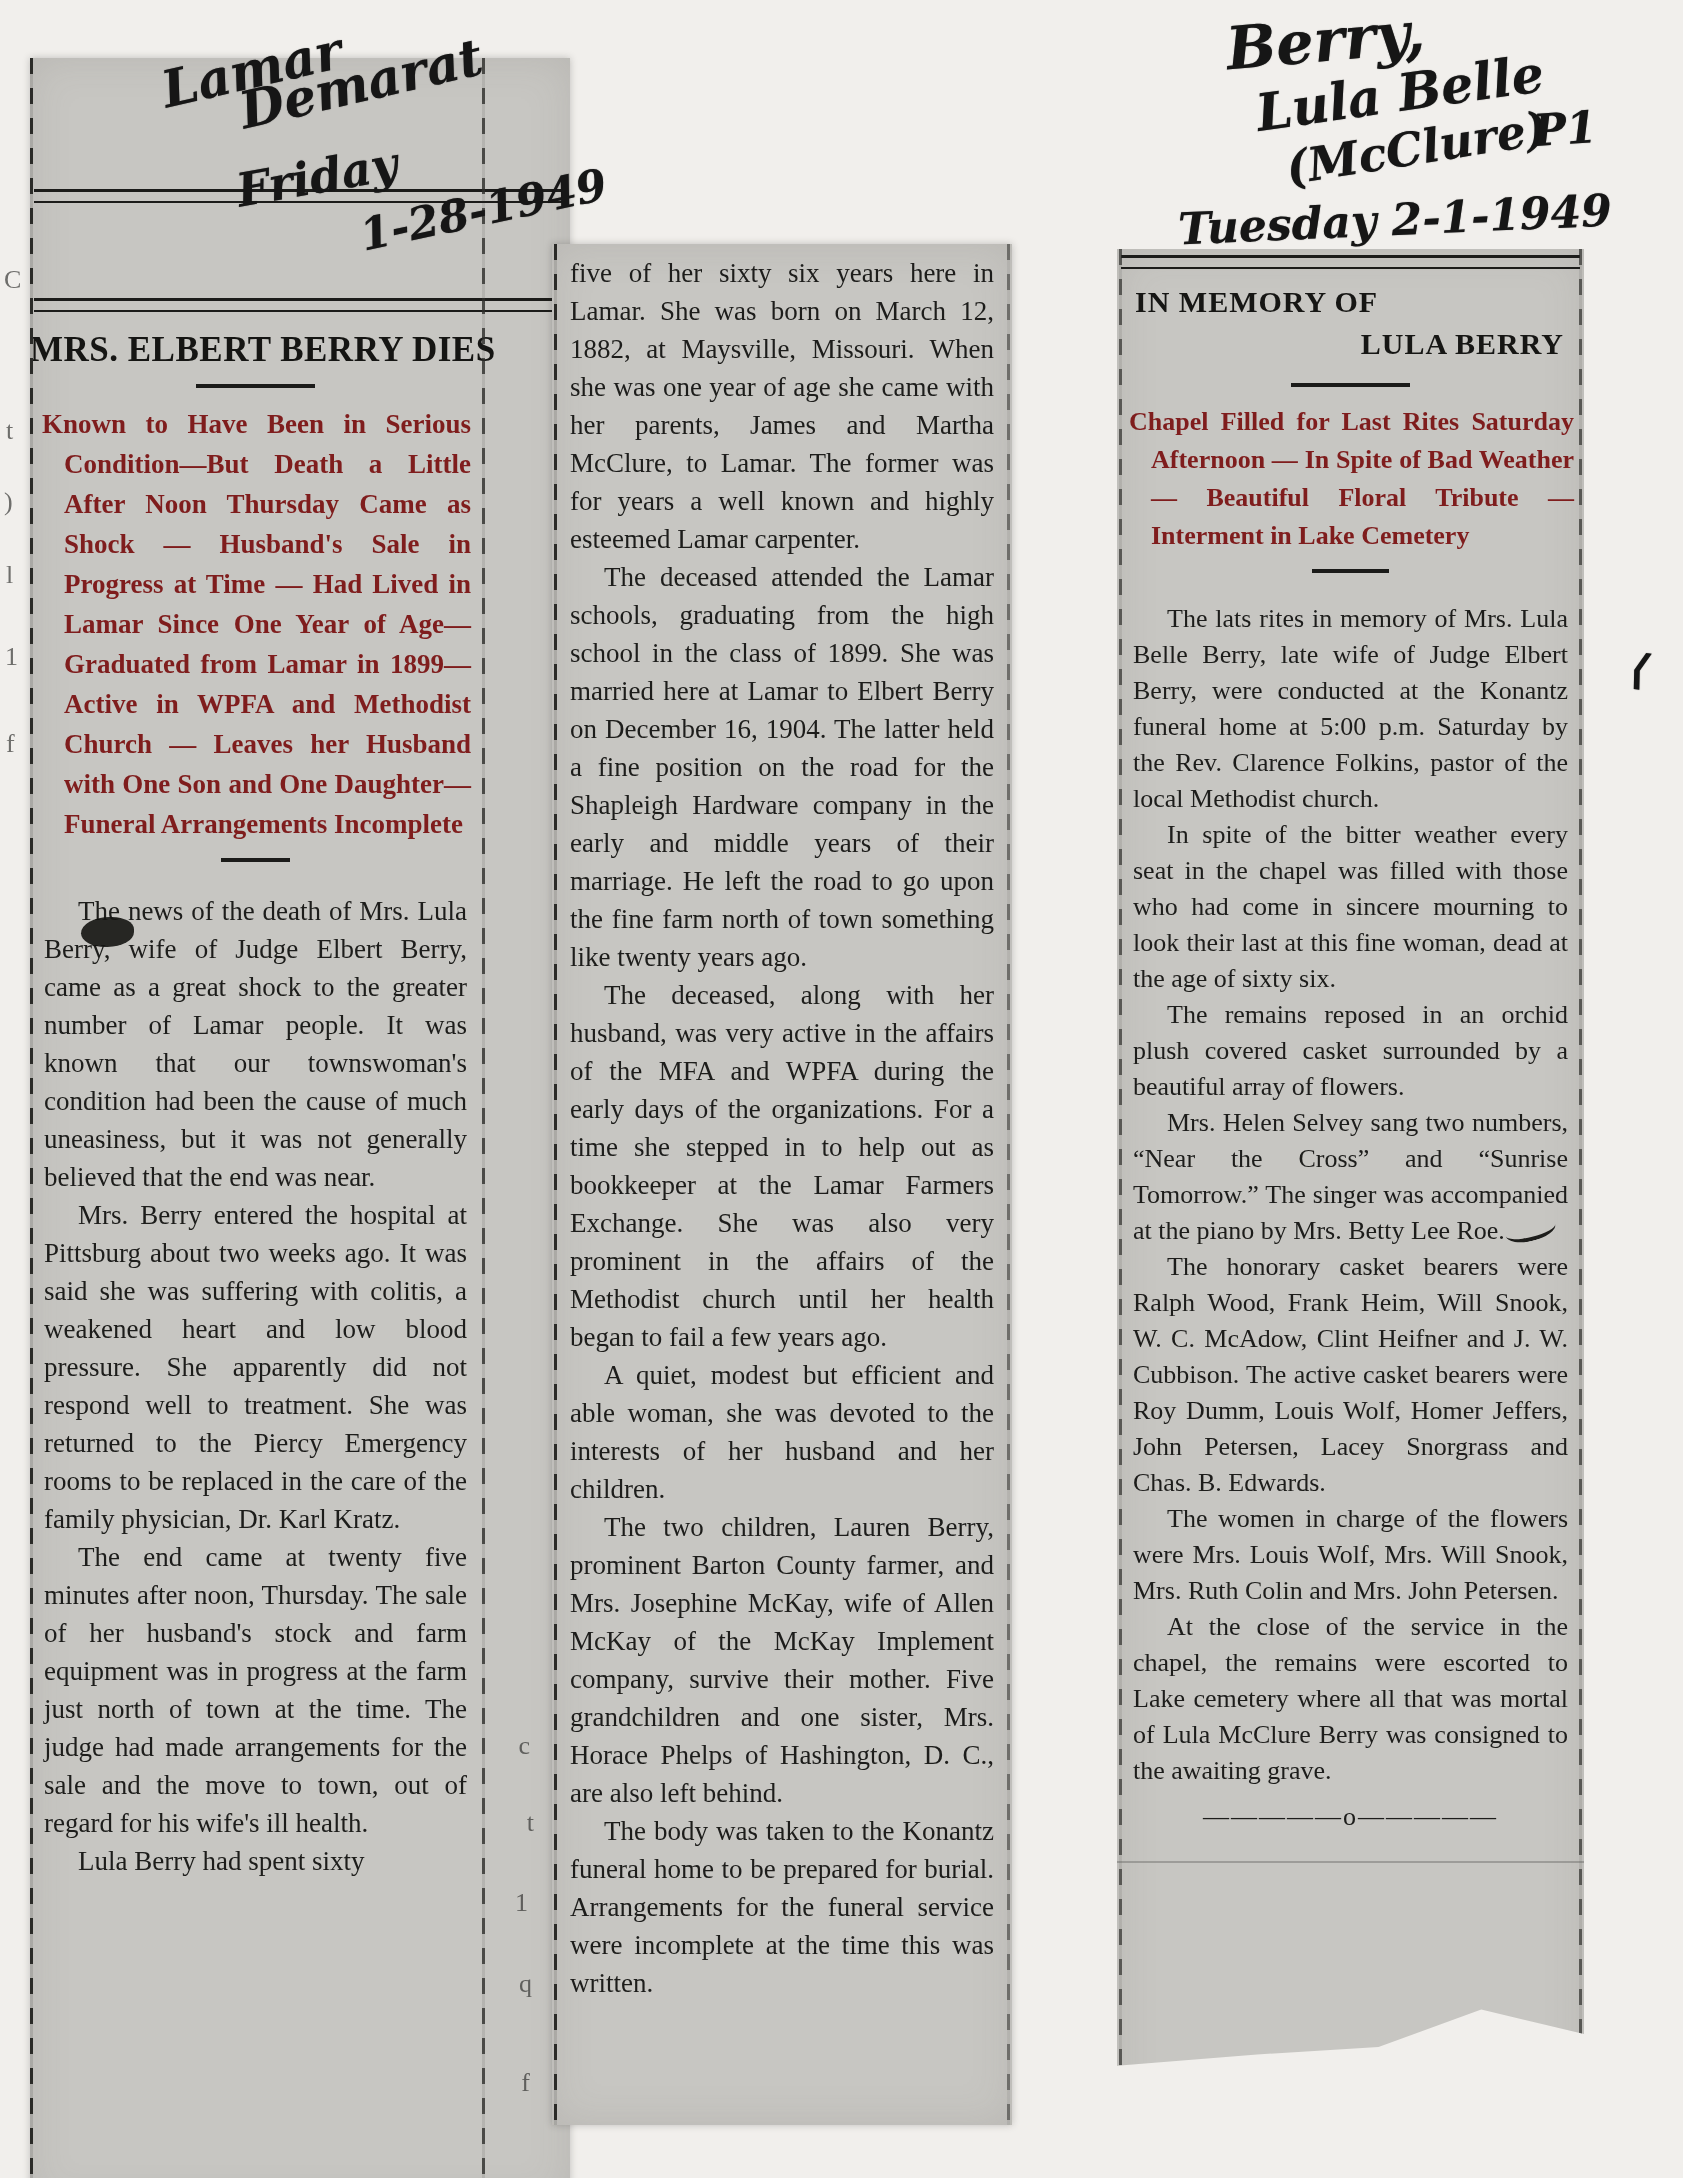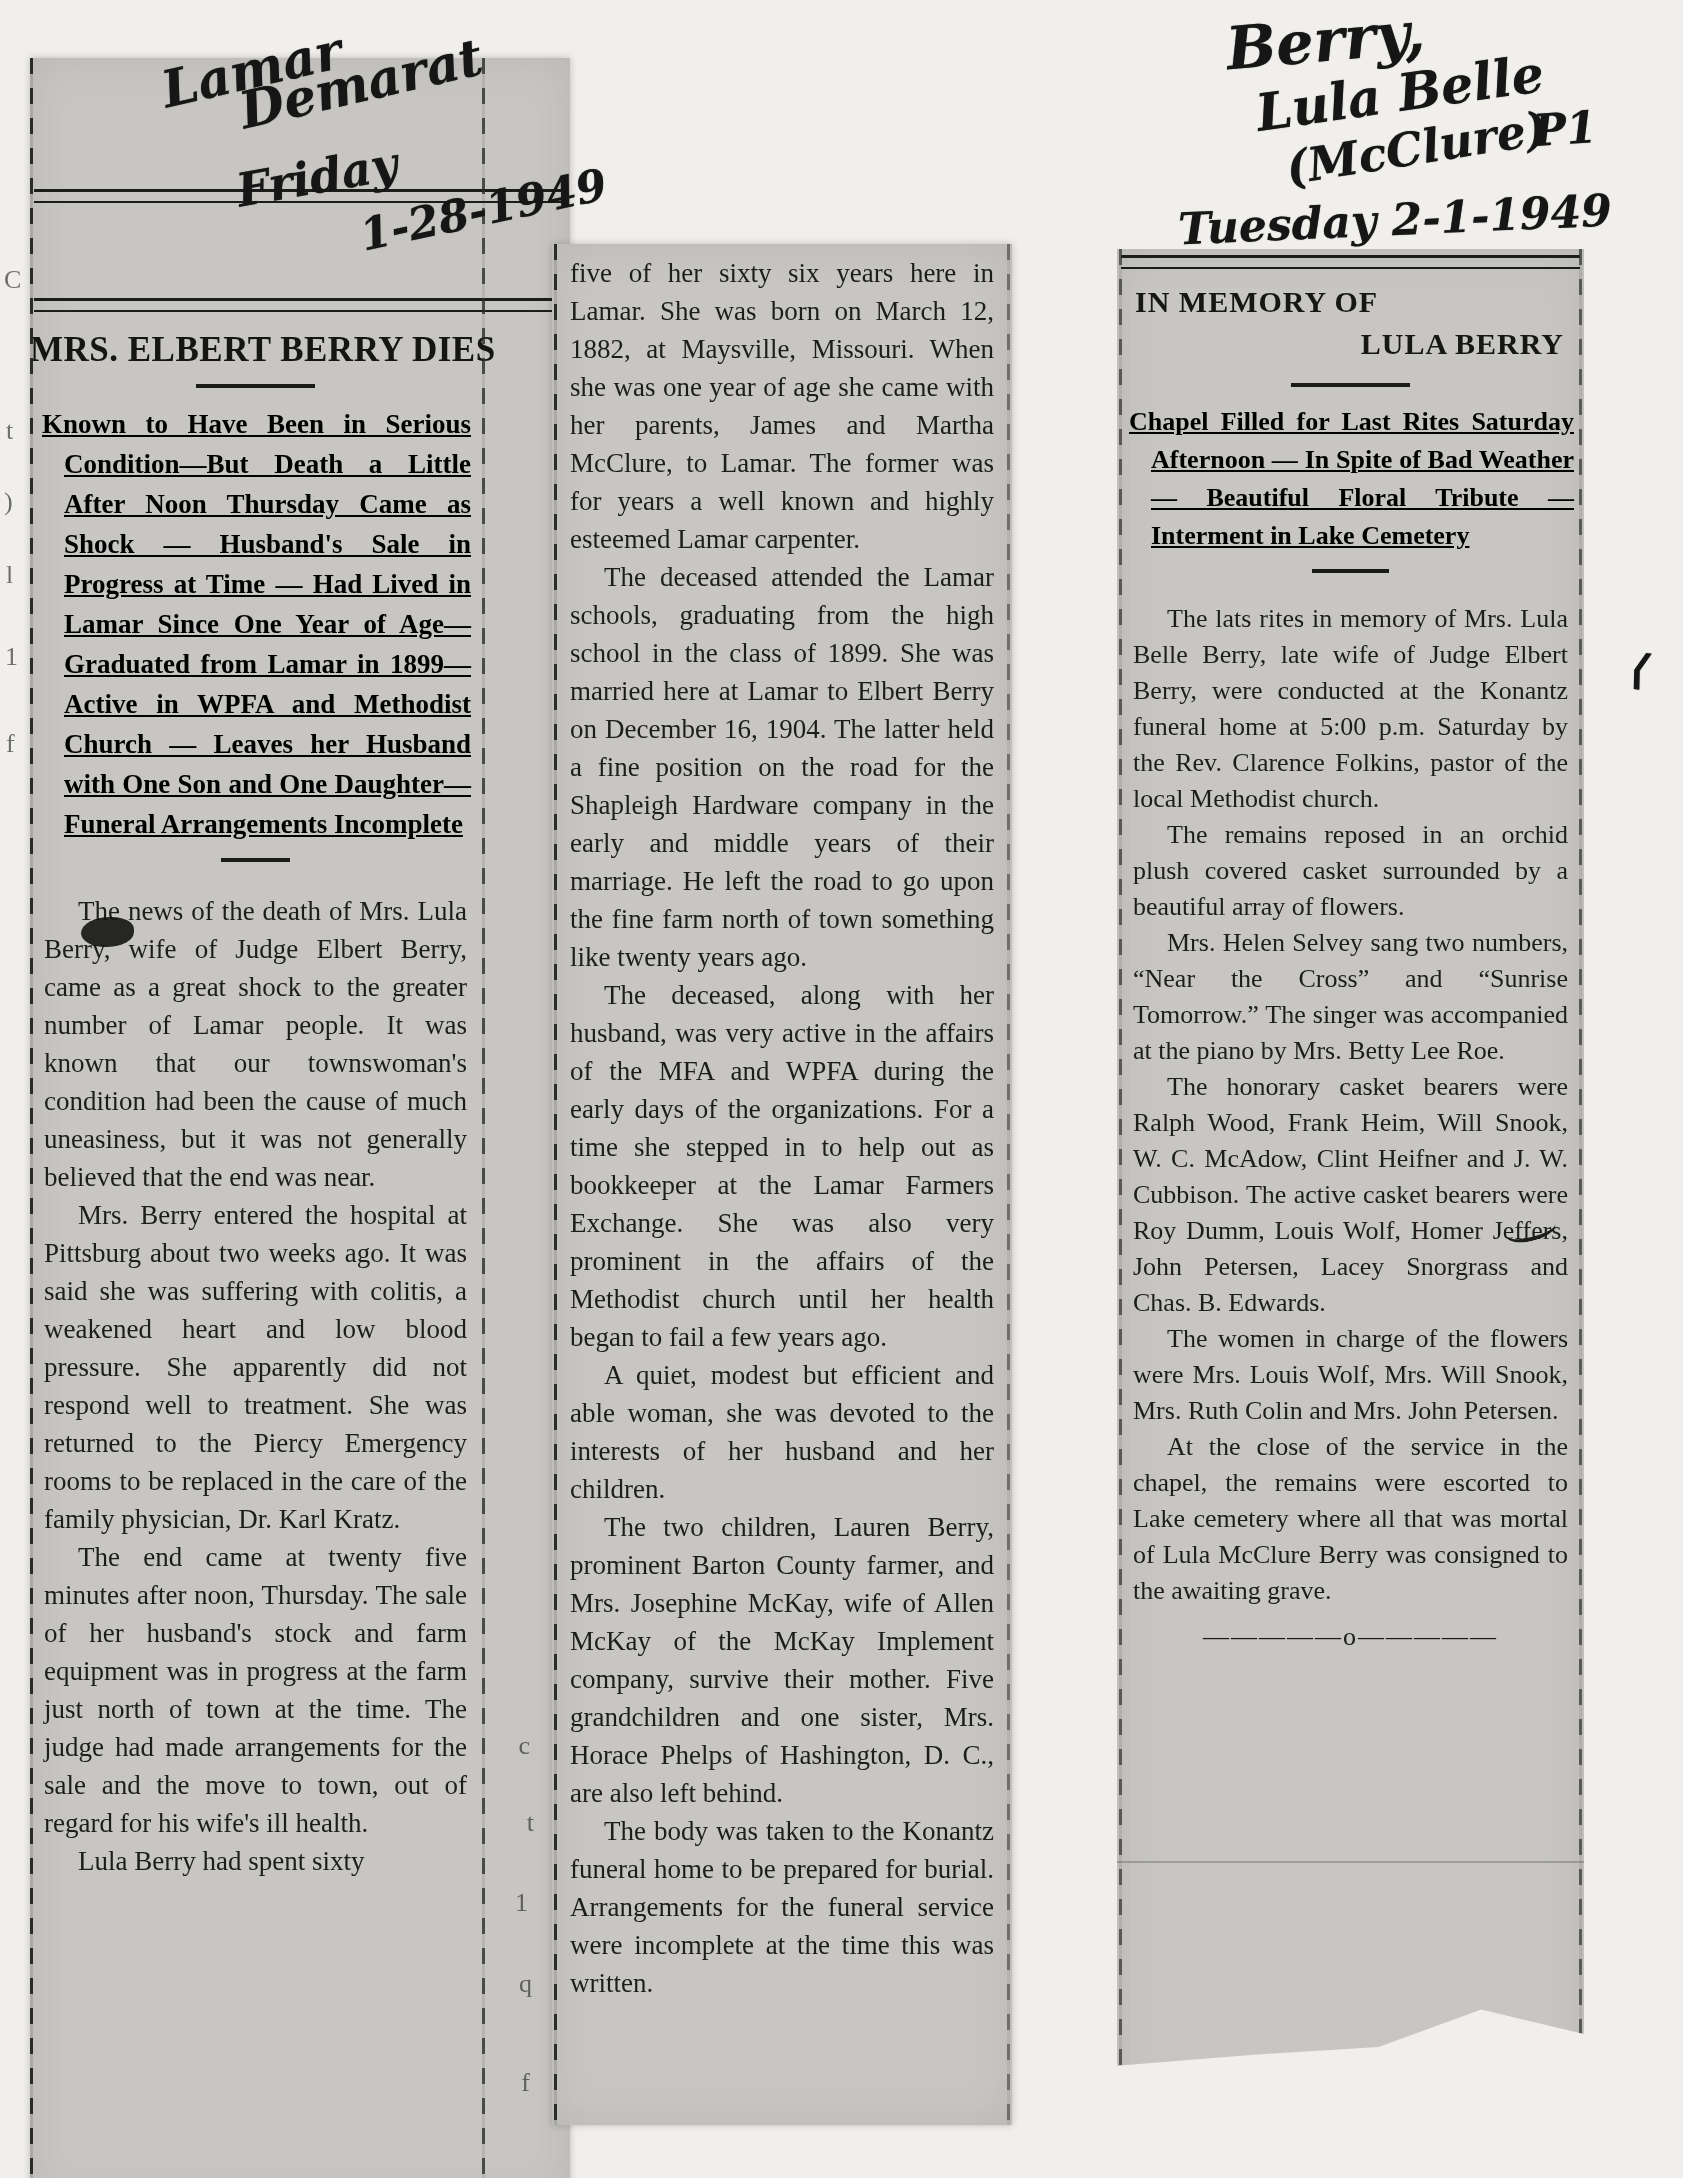--- a/index.html
+++ b/index.html
@@ -13,21 +13,21 @@
     position:absolute;background:#c7c6c2;
     box-shadow:0 0 7px rgba(40,40,35,.25), inset 0 0 40px rgba(120,118,110,.18);
   }
   .vrule{position:absolute;width:3px;top:0;bottom:0;
     background:repeating-linear-gradient(to bottom,#2b2b28 0 16px,rgba(43,43,40,.15) 16px 30px);}
   .rulebar{height:9px;border-top:3px solid #1c1c1a;border-bottom:2px solid #1c1c1a;margin:0 4px;}
   .minirule{width:119px;height:4px;background:#1b1b19;margin:14px auto 16px auto;}
   .headline{font-weight:bold;font-size:35px;letter-spacing:0.5px;text-align:center;
     white-space:nowrap;color:#151513;margin-top:18px;}
   .subhead{font-weight:bold;font-size:27px;line-height:40px;text-align:justify;
-    padding:0 10px 0 34px;text-indent:-22px;color:#000000;position:relative;text-decoration:underline;}
+    padding:0 10px 0 34px;text-indent:-22px;color:#7f1d1d;position:relative;}
   .bodycol p{margin:0;text-align:justify;text-indent:34px;}
   .bodycol p.noindent{text-indent:0;}
   .clip1-body{font-size:27px;line-height:38px;padding:14px 14px 0 14px;}
   .clip2-body{font-size:27px;line-height:38px;padding:10px 18px 0 18px;}
   .clip3-body{font-size:26px;line-height:36px;padding:12px 16px 0 16px;}
   .handwriting{
     position:absolute;font-style:italic;font-weight:bold;color:#161616;
     font-family:"DejaVu Serif","Liberation Serif",serif;white-space:nowrap;
     text-shadow:0 0 1px rgba(20,20,20,.6);
   }
@@ -114,20 +114,21 @@
     <div class="c3head1">IN MEMORY OF</div>
     <div class="c3head2">LULA BERRY</div>
     <div class="minirule" style="margin-top:22px;"></div>
     <div class="subhead" style="font-size:26px;line-height:38px;">
       <span>Chapel Filled for Last Rites Saturday Afternoon — In Spite of Bad Weather — Beautiful Floral Tribute — Interment in Lake Cemetery</span>
     </div>
     <div class="minirule" style="width:77px;"></div>
 
     <div class="bodycol clip3-body">
       <p>The lats rites in memory of Mrs. Lula Belle Berry, late wife of Judge Elbert Berry, were conducted at the Konantz funeral home at 5:00 p.m. Saturday by the Rev. Clarence Folkins, pastor of the local Methodist church.</p>
+      <p>In spite of the bitter weather every seat in the chapel was filled with those who had come in sincere mourning to look their last at this fine woman, dead at the age of sixty six.</p>
       <p>The remains reposed in an orchid plush covered casket surrounded by a beautiful array of flowers.</p>
       <p>Mrs. Helen Selvey sang two numbers, “Near the Cross” and “Sunrise Tomorrow.” The singer was accompanied at the piano by Mrs. Betty Lee Roe.</p>
       <p>The honorary casket bearers were Ralph Wood, Frank Heim, Will Snook, W. C. McAdow, Clint Heifner and J. W. Cubbison. The active casket bearers were Roy Dumm, Louis Wolf, Homer Jeffers, John Petersen, Lacey Snorgrass and Chas. B. Edwards.</p>
       <p>The women in charge of the flowers were Mrs. Louis Wolf, Mrs. Will Snook, Mrs. Ruth Colin and Mrs. John Petersen.</p>
       <p>At the close of the service in the chapel, the remains were escorted to Lake cemetery where all that was mortal of Lula McClure Berry was consigned to the awaiting grave.</p>
       <div class="endmark">—————o—————</div>
     </div>
 
     <div class="crease" style="top:1612px;"></div>
     <div class="squiggle" style="top:970px;right:28px;"></div>

